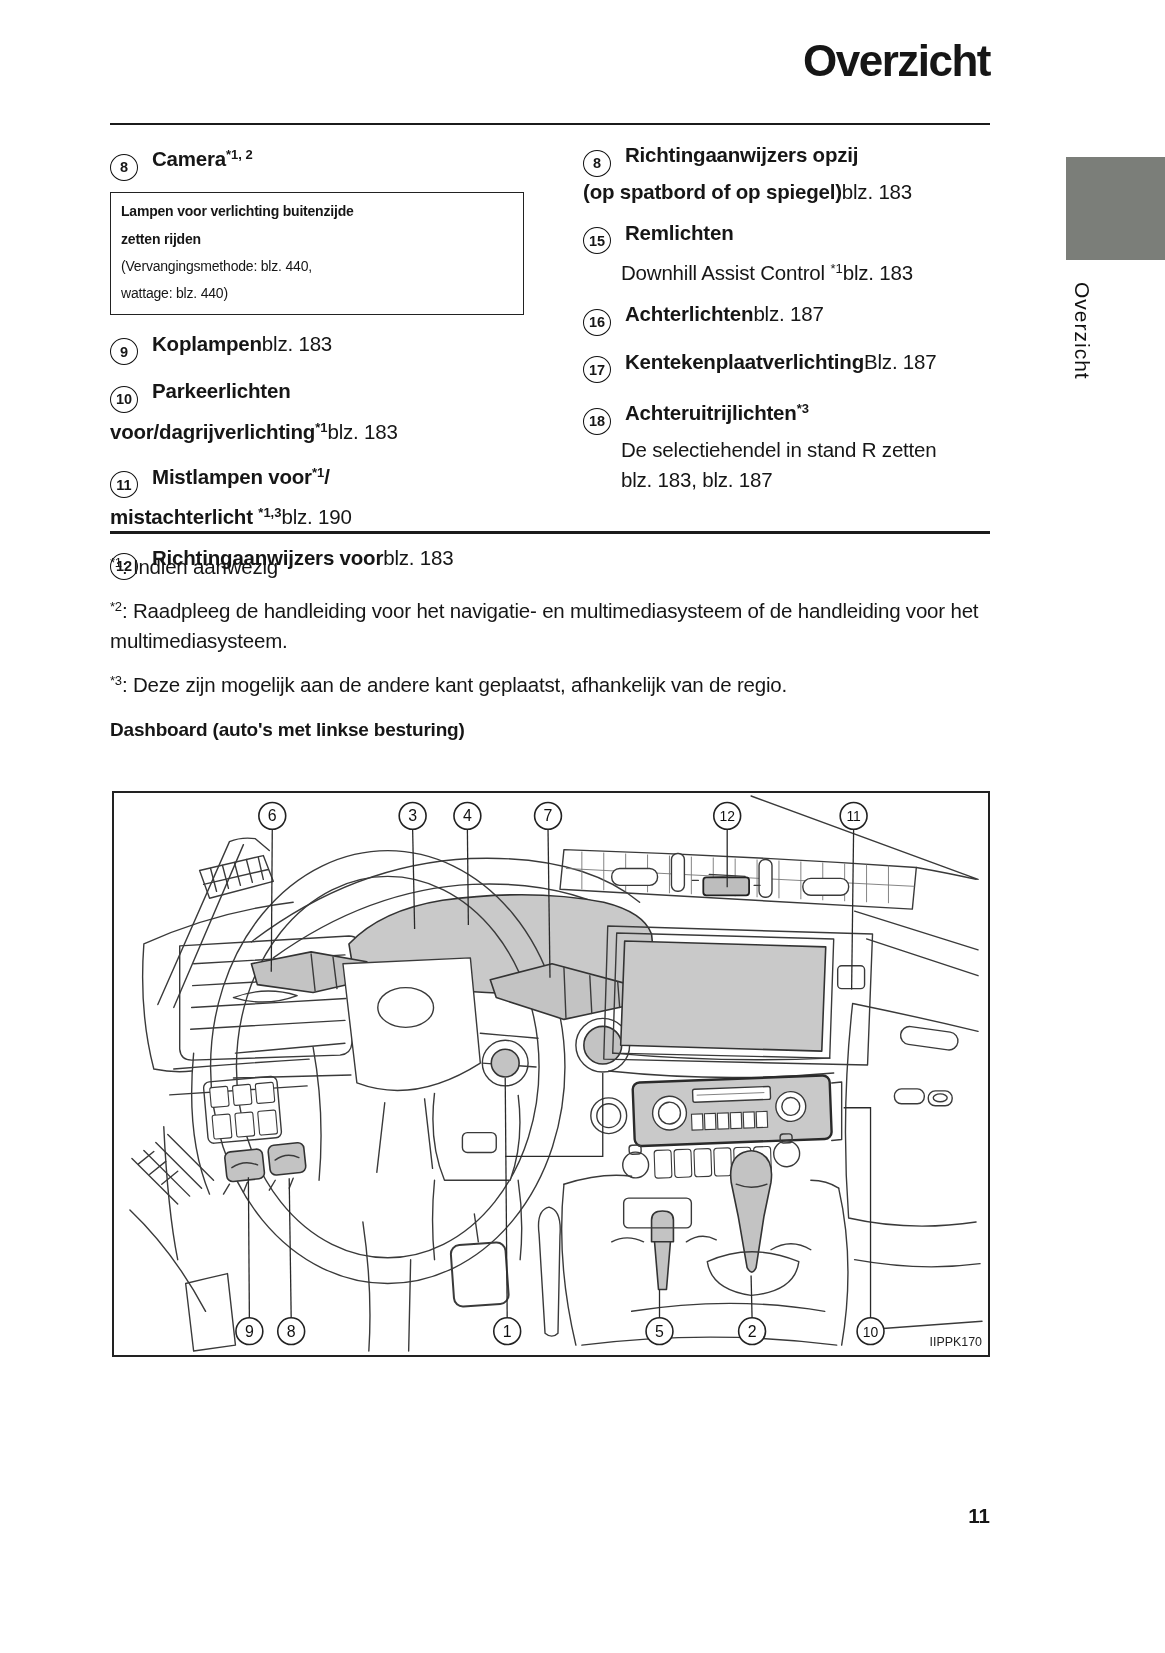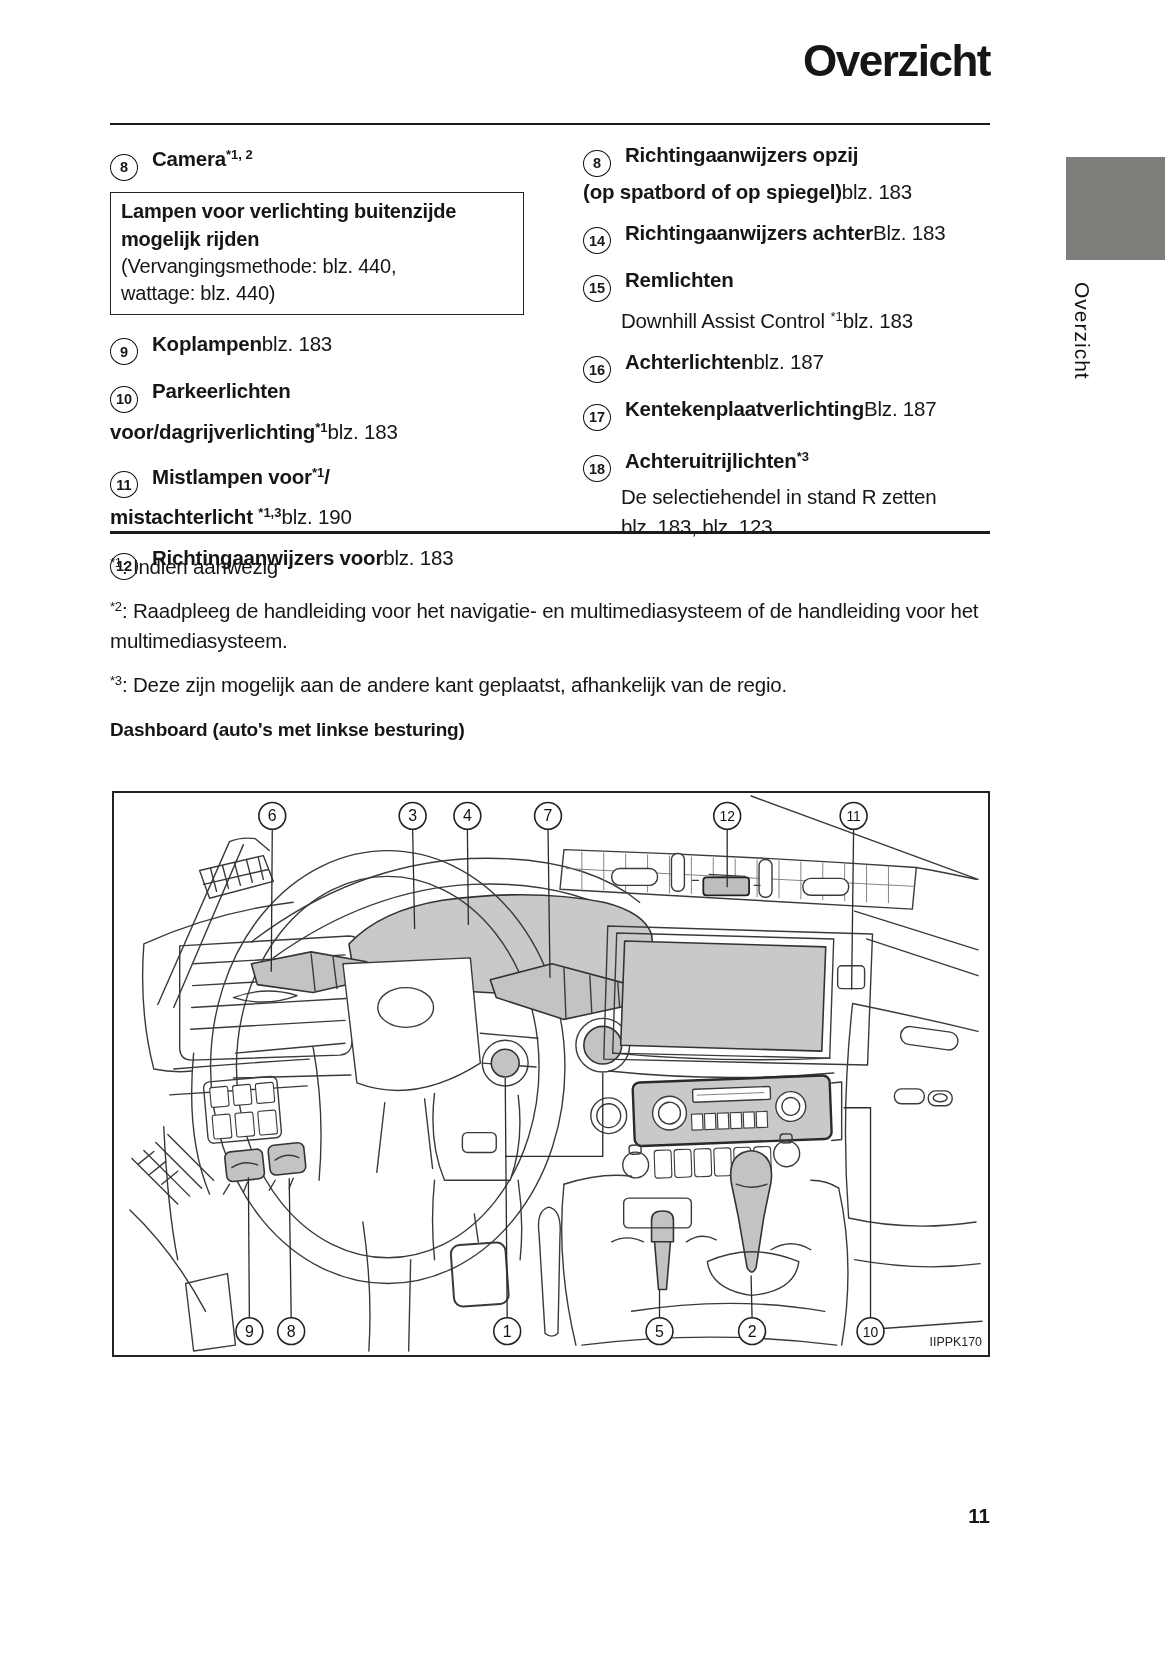--- a/index.html
+++ b/index.html
@@ -13,21 +13,21 @@
   .col-left{left:0;width:414px;}
   .col-right{left:473px;width:407px;}
   .item{margin-bottom:11px;letter-spacing:-0.2px;}
   .iline{font-size:20.5px;line-height:30px;}
   .iline .seg{white-space:pre-wrap;}
   .seg.b{font-weight:700;}
   .seg.sup{font-size:13px;vertical-align:7px;letter-spacing:0;}
   .numbadge{display:inline-flex;align-items:center;justify-content:center;min-width:28px;height:27px;box-sizing:border-box;border:1.7px solid #111;border-radius:50%;font-size:14.5px;font-weight:600;margin-right:14px;vertical-align:-6px;letter-spacing:0;}
   .iline.sub{margin-left:38px;}
   .note-box{border:1.6px solid #222;margin:5px 0 14px 0;padding:4px 10px 7px 10px;}
-  .nb-line{font-size:20px;line-height:27px;letter-spacing:-0.2px;}
+  .nb-line{font-size:14px;line-height:27px;letter-spacing:-0.2px;}
   .nb-line.b{font-weight:700;line-height:28px;}
   .footnotes{position:absolute;left:110px;top:544px;width:898px;}
   .footnotes p{margin:4px 0 10px 0;font-size:20.5px;line-height:30px;letter-spacing:-0.2px;}
   .fmark{font-size:13px;vertical-align:7px;}
   .section-heading{position:absolute;left:110px;top:719px;font-size:19px;font-weight:700;margin:0;letter-spacing:-0.2px;}
   .diagram{position:absolute;left:112px;top:791px;width:878px;height:566px;box-sizing:border-box;border:2px solid #222;margin:0;background:#fff;}
   .diagram svg{display:block;width:100%;height:100%;}
   .side-tab{position:absolute;left:1066px;top:157px;width:99px;height:103px;background:#7b7e79;}
   .side-label{position:absolute;left:1070px;top:282px;writing-mode:vertical-rl;font-size:21px;letter-spacing:1px;color:#111;}
   .page-number{position:absolute;right:175px;top:1504px;font-size:20.5px;font-weight:700;}
@@ -46,21 +46,21 @@
 <h1 class="page-title">Overzicht</h1>
 <div class="rule rule-top"></div>
 
 <div class="legend">
   <div class="col col-left" id="col-left">
       <div class="item">
         <div class="iline first"><span class="numbadge">8</span><span class="seg b">Camera</span><span class="seg b sup">*1, 2</span></div>
       </div>
       <div class="note-box">
         <div class="nb-line b">Lampen voor verlichting buitenzijde</div>
-        <div class="nb-line b">mogelijk rijden</div>
+        <div class="nb-line b">zetten rijden</div>
         <div class="nb-line">(Vervangingsmethode: blz. 440,</div>
         <div class="nb-line">wattage: blz. 440)</div>
       </div>
       <div class="item">
         <div class="iline first"><span class="numbadge">9</span><span class="seg b">Koplampen</span><span class="seg">blz. 183</span></div>
       </div>
       <div class="item">
         <div class="iline first"><span class="numbadge">10</span><span class="seg b">Parkeerlichten</span></div>
         <div class="iline cont"><span class="seg b">voor/dagrijverlichting</span><span class="seg b sup">*1</span><span class="seg">blz. 183</span></div>
       </div>
@@ -71,36 +71,33 @@
       <div class="item">
         <div class="iline first"><span class="numbadge">12</span><span class="seg b">Richtingaanwijzers voor</span><span class="seg">blz. 183</span></div>
       </div>
     </div>
   <div class="col col-right" id="col-right">
       <div class="item">
         <div class="iline first"><span class="numbadge">8</span><span class="seg b">Richtingaanwijzers opzij</span></div>
         <div class="iline cont"><span class="seg b">(op spatbord of op spiegel)</span><span class="seg">blz. 183</span></div>
       </div>
       <div class="item">
-        <div class="iline first"><span class="numbadge">14</span><span class="seg b">Richtingaanwijzers achter</span><span class="seg">Blz. 183</span></div>
-      </div>
-      <div class="item">
         <div class="iline first"><span class="numbadge">15</span><span class="seg b">Remlichten</span></div>
         <div class="iline sub"><span class="seg">Downhill Assist Control </span><span class="seg sup">*1</span><span class="seg">blz. 183</span></div>
       </div>
       <div class="item">
         <div class="iline first"><span class="numbadge">16</span><span class="seg b">Achterlichten</span><span class="seg">blz. 187</span></div>
       </div>
       <div class="item">
         <div class="iline first"><span class="numbadge">17</span><span class="seg b">Kentekenplaatverlichting</span><span class="seg">Blz. 187</span></div>
       </div>
       <div class="item">
         <div class="iline first"><span class="numbadge">18</span><span class="seg b">Achteruitrijlichten</span><span class="seg b sup">*3</span></div>
         <div class="iline sub"><span class="seg">De selectiehendel in stand R zetten</span></div>
-        <div class="iline sub"><span class="seg">blz. 183, blz. 123</span></div>
+        <div class="iline sub"><span class="seg">blz. 183, blz. 187</span></div>
       </div>
     </div>
 </div>
 
 <div class="rule rule-mid"></div>
 
 <div class="footnotes" id="footnotes">
     <p><span class="fmark">*1</span><span>: Indien aanwezig</span></p>
     <p><span class="fmark">*2</span><span>: Raadpleeg de handleiding voor het navigatie- en multimediasysteem of de handleiding voor het multimediasysteem.</span></p>
     <p><span class="fmark">*3</span><span>: Deze zijn mogelijk aan de andere kant geplaatst, afhankelijk van de regio.</span></p>

